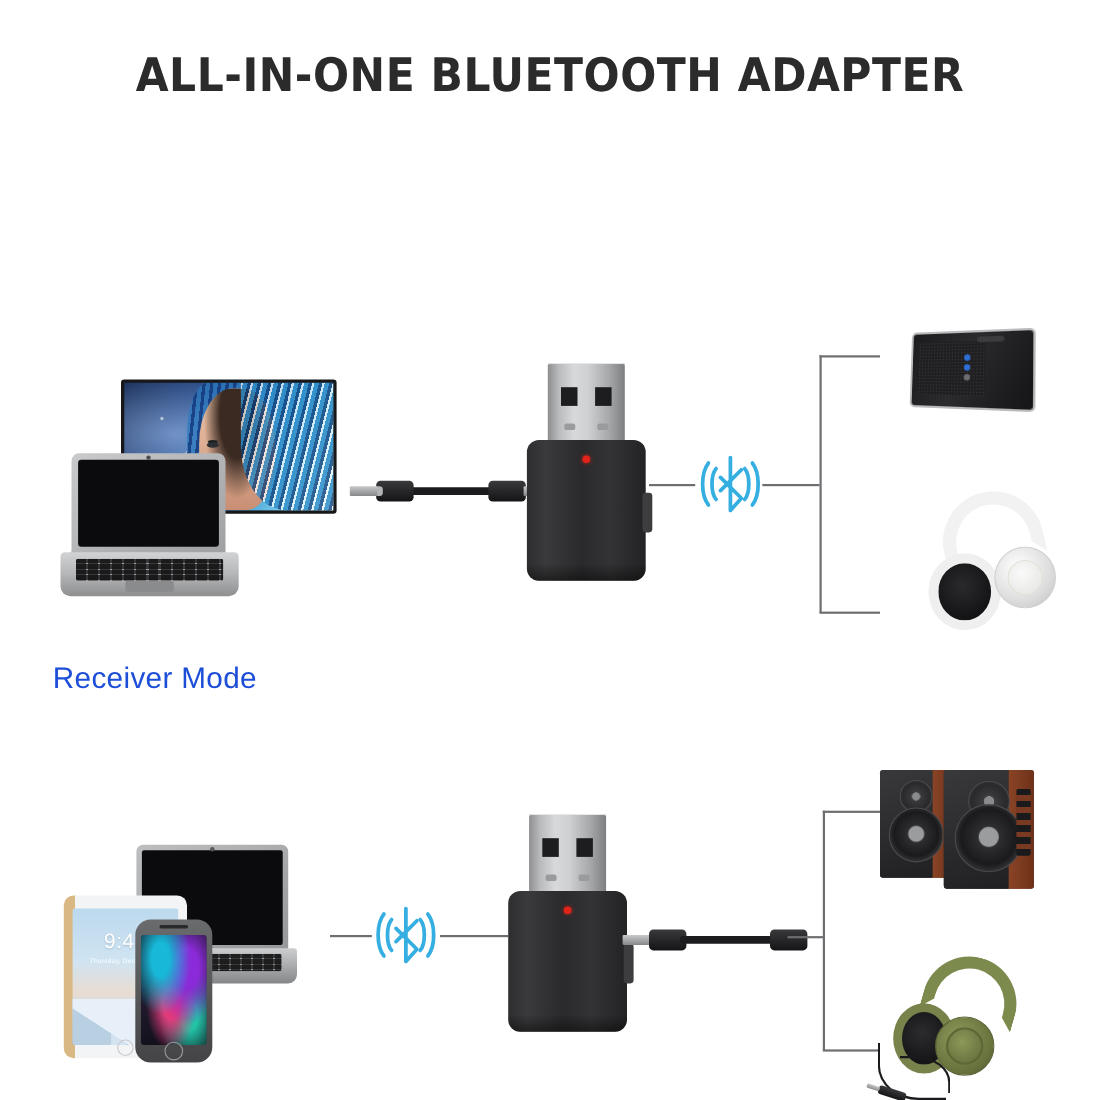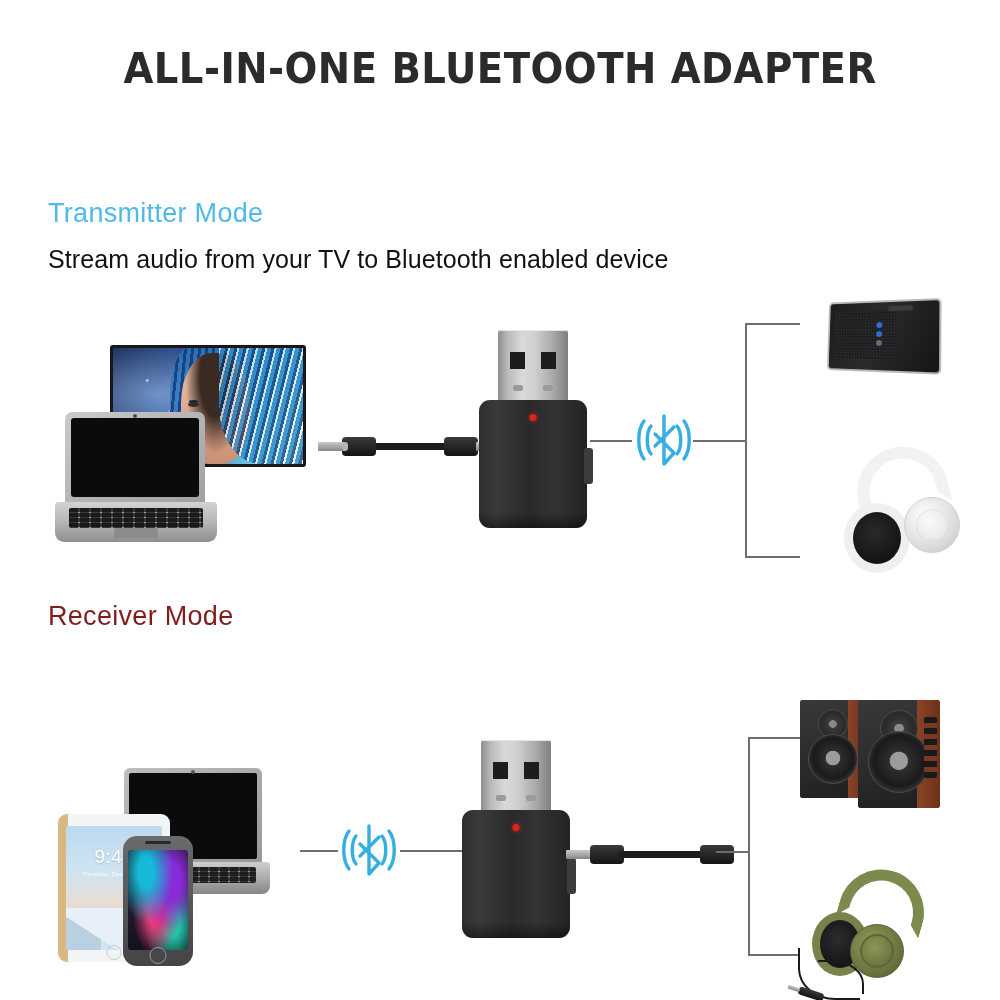--- a/index.html
+++ b/index.html
@@ -388,22 +388,20 @@
     background-blend-mode: multiply; opacity: .9; border-radius: 2px;
   }
 </style>
 </head>
 <body>
 
 <div class="page">
 
   <div class="title">ALL-IN-ONE BLUETOOTH ADAPTER</div>
 
-  <div id="tx-title" class="mode-title" style="color:#4FB9E8;">Transmitter Mode</div>
-  <div id="tx-desc" class="mode-desc">Stream audio from your TV to Bluetooth enabled device</div>
 
   <div class="monitor" style="left:110px; top:345px;">
     <div class="bezel">
       <div class="screen">
         <div class="hair2"></div>
         <div class="face">
           <div class="eye l"></div>
           <div class="eye r"></div>
         </div>
         <div class="hair"></div>
@@ -471,21 +469,21 @@
       <div class="top"></div>
     </div>
   </div>
 
   <div class="wh-phones" style="left:838px; top:447px; width:124px; height:118px;">
     <div class="band"></div>
     <div class="cup left"></div>
     <div class="cup right"></div>
   </div>
 
-  <div id="rx-title" class="mode-title" style="color:#7f1d1d;">Receiver Mode</div>
+  <div id="rx-title" class="mode-title" style="color:#1d4ed8;">Receiver Mode</div>
 
   <div class="laptop2" style="left:118px; top:768px;">
     <div class="lid">
       <div class="cam"></div>
       <div class="disp"></div>
     </div>
     <div class="base">
       <div class="keys"></div>
     </div>
   </div>

